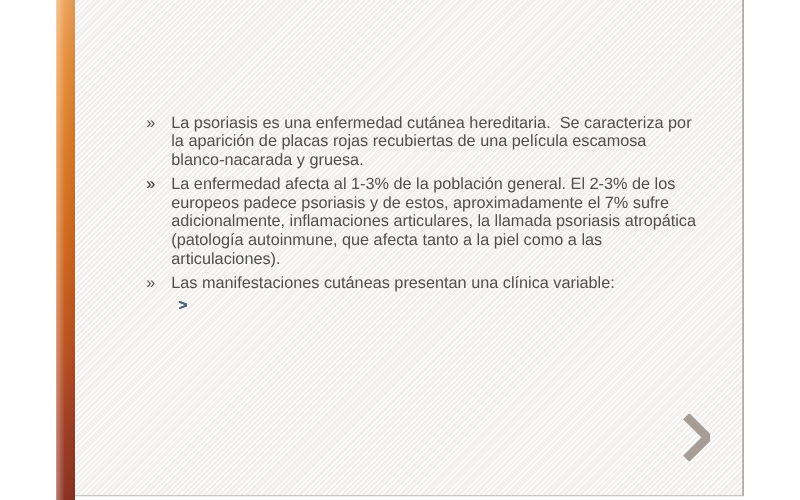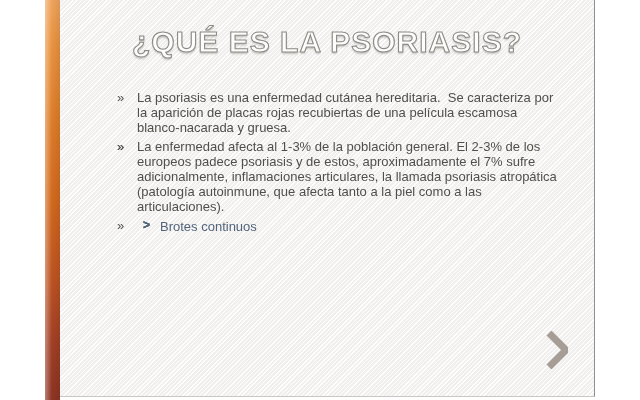--- a/index.html
+++ b/index.html
@@ -92,49 +92,48 @@
 </style>
 </head>
 <body>
 
 <div class="page">
 
   <div class="accent-bar"></div>
 
   <div class="slide">
 
-    <h1 class="title">¿QUÉ ES LA PSORIASIS?</h1>
 
     <div class="content">
       <ul class="bullets">
         <li>
           <span class="marker">»</span>
           <span class="btext">La psoriasis es una enfermedad cutánea hereditaria.  Se caracteriza por la aparición de placas rojas recubiertas de una película escamosa blanco-nacarada y gruesa.</span>
         </li>
         <li>
           <span class="marker">»</span>
         </li>
         <li>
           <span class="marker">»</span>
           <span class="btext">La enfermedad afecta al 1-3% de la población general. El 2-3% de los europeos padece psoriasis y de estos, aproximadamente el 7% sufre adicionalmente, inflamaciones articulares, la llamada psoriasis atropática (patología autoinmune, que afecta tanto a la piel como a las articulaciones).</span>
         </li>
         <li>
           <span class="marker">»</span>
+          <span class="btext">Las manifestaciones cutáneas presentan una clínica variable:</span>
         </li>
       </ul>
       <ul class="subbullets">
         <li>
           <span class="marker">&gt;</span>
         </li>
         <li>
           <span class="marker">&gt;</span>
         </li>
         <li>
           <span class="marker">&gt;</span>
-          <span class="btext">Brotes continuos</span>
         </li>
       </ul>
     </div>
 
     <div class="chevron">
       <svg width="22" height="38" viewBox="0 0 22 38" xmlns="http://www.w3.org/2000/svg">
         <path d="M3 2 L20 19 L3 36" fill="none" stroke="#a59d96" stroke-width="7" stroke-linejoin="miter" stroke-linecap="butt"></path>
       </svg>
     </div>
 

